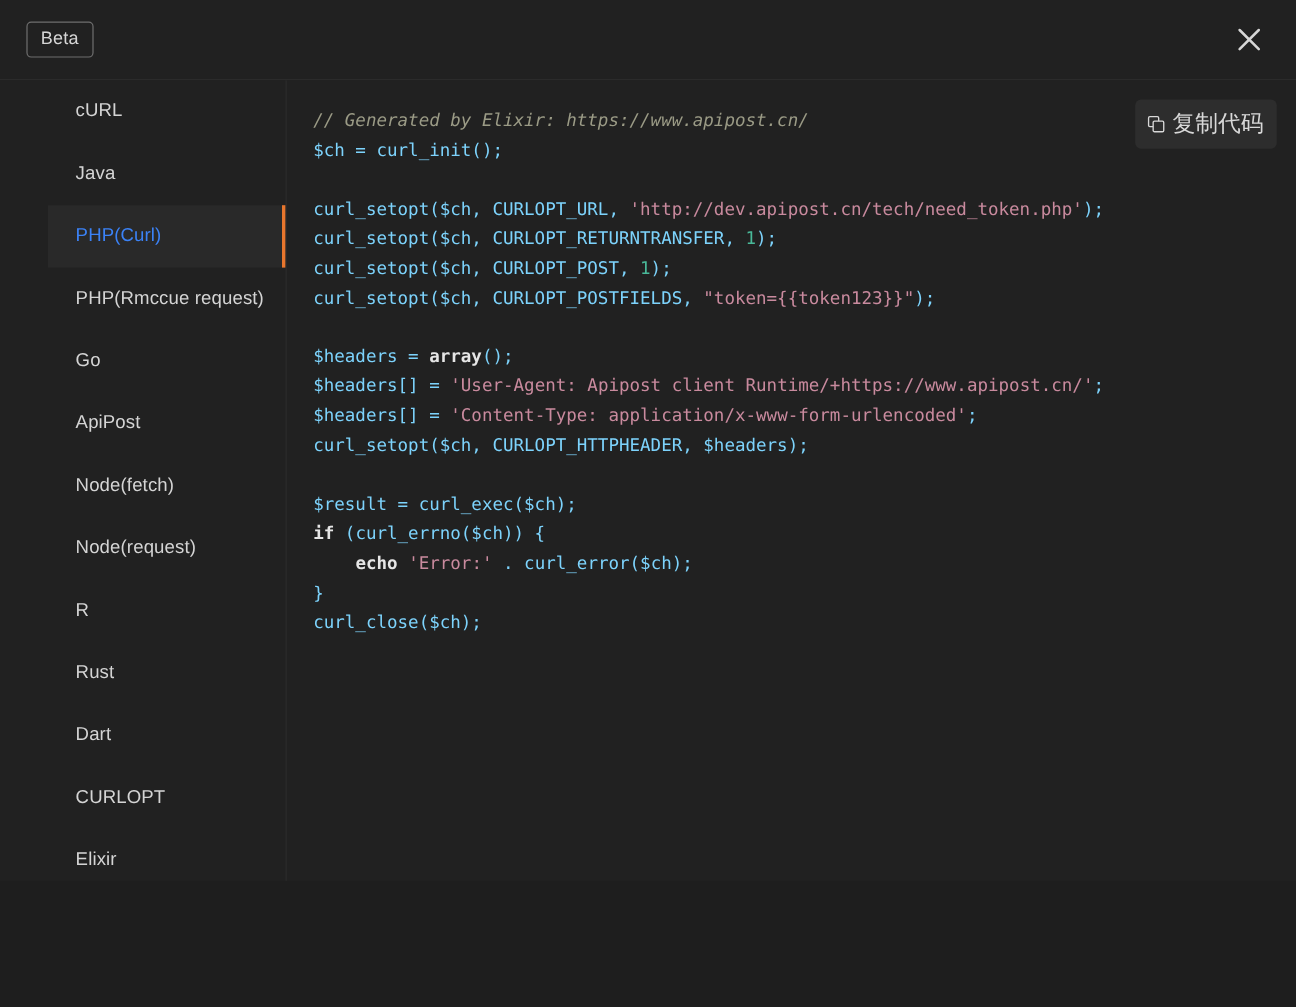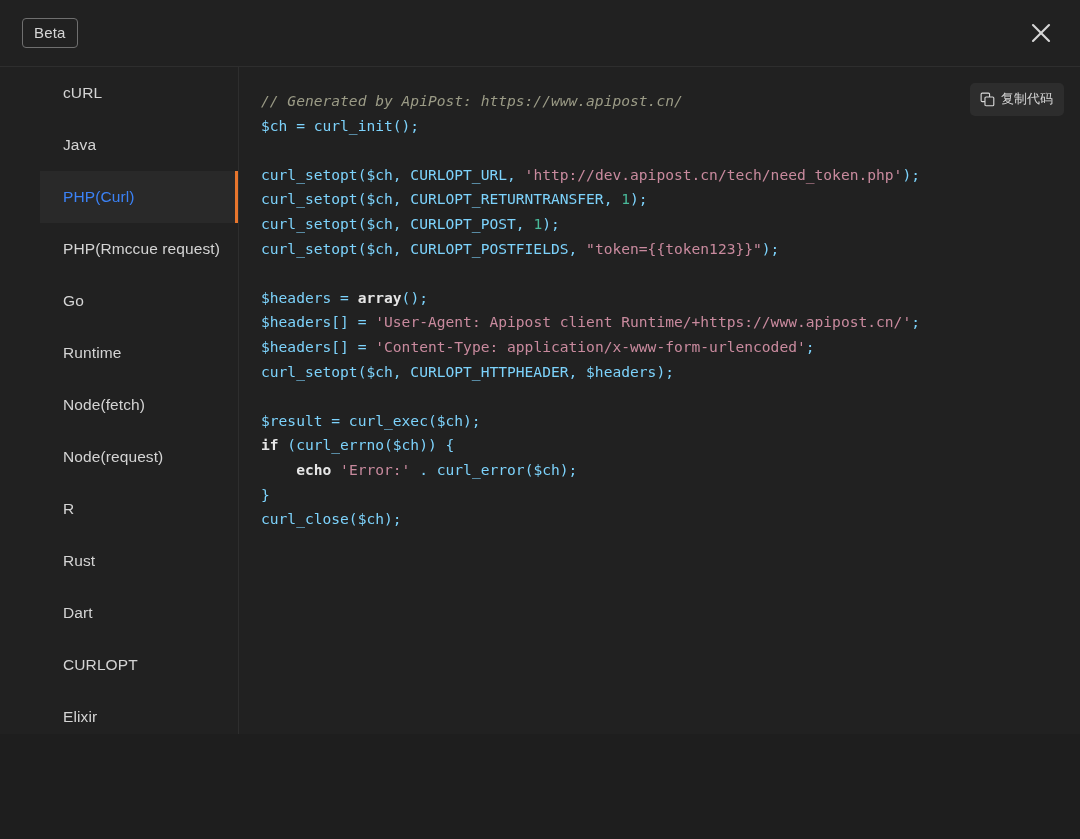--- a/index.html
+++ b/index.html
@@ -115,21 +115,21 @@
   }
   .copy-btn {
     position: absolute;
     top: 16px;
     right: 16px;
     display: flex;
     align-items: center;
     gap: 6px;
     background: #2d2d2d;
     color: #d8d8d8;
-    font-size: 13px;
+    font-size: 19px;
     padding: 7px 11px 8px 10px;
     border-radius: 5px;
     cursor: pointer;
     user-select: none;
     z-index: 5;
   }
   .copy-btn svg { display: block; }
 
   .code-scroll {
     position: absolute;
@@ -182,21 +182,21 @@
         <div class="lang-item active">
           <span>PHP(Curl)</span>
         </div>
         <div class="lang-item">
           <span>PHP(Rmccue request)</span>
         </div>
         <div class="lang-item">
           <span>Go</span>
         </div>
         <div class="lang-item">
-          <span>Runtime</span>
+          <span>ApiPost</span>
         </div>
         <div class="lang-item">
           <span>Node(fetch)</span>
         </div>
         <div class="lang-item">
           <span>Node(request)</span>
         </div>
         <div class="lang-item">
           <span>R</span>
         </div>
@@ -219,21 +219,21 @@
         <span>
           <svg width="15" height="15" viewBox="0 0 16 16" aria-hidden="true">
             <rect x="1.2" y="1.2" width="9" height="9" rx="1.2" fill="none" stroke="#d8d8d8" stroke-width="1.2"></rect>
             <rect x="5.3" y="5.3" width="9.4" height="9.4" rx="1.2" fill="#2d2d2d" stroke="#d8d8d8" stroke-width="1.2"></rect>
           </svg>
         </span>
         <span>复制代码</span>
       </div>
 
       <div class="code-scroll">
-        <pre class="code"><span class="tok-comment">// Generated by ApiPost: https://www.apipost.cn/</span>
+        <pre class="code"><span class="tok-comment">// Generated by Elixir: https://www.apipost.cn/</span>
 <span class="tok-plain">$ch = curl_init();</span>
 
 <span class="tok-plain">curl_setopt($ch, CURLOPT_URL, </span><span class="tok-string">'http://dev.apipost.cn/tech/need_token.php'</span><span class="tok-plain">);</span>
 <span class="tok-plain">curl_setopt($ch, CURLOPT_RETURNTRANSFER, </span><span class="tok-number">1</span><span class="tok-plain">);</span>
 <span class="tok-plain">curl_setopt($ch, CURLOPT_POST, </span><span class="tok-number">1</span><span class="tok-plain">);</span>
 <span class="tok-plain">curl_setopt($ch, CURLOPT_POSTFIELDS, </span><span class="tok-string">"token={{token123}}"</span><span class="tok-plain">);</span>
 
 <span class="tok-plain">$headers = </span><span class="tok-kw">array</span><span class="tok-plain">();</span>
 <span class="tok-plain">$headers[] = </span><span class="tok-string">'User-Agent: Apipost client Runtime/+https://www.apipost.cn/'</span><span class="tok-plain">;</span>
 <span class="tok-plain">$headers[] = </span><span class="tok-string">'Content-Type: application/x-www-form-urlencoded'</span><span class="tok-plain">;</span>

